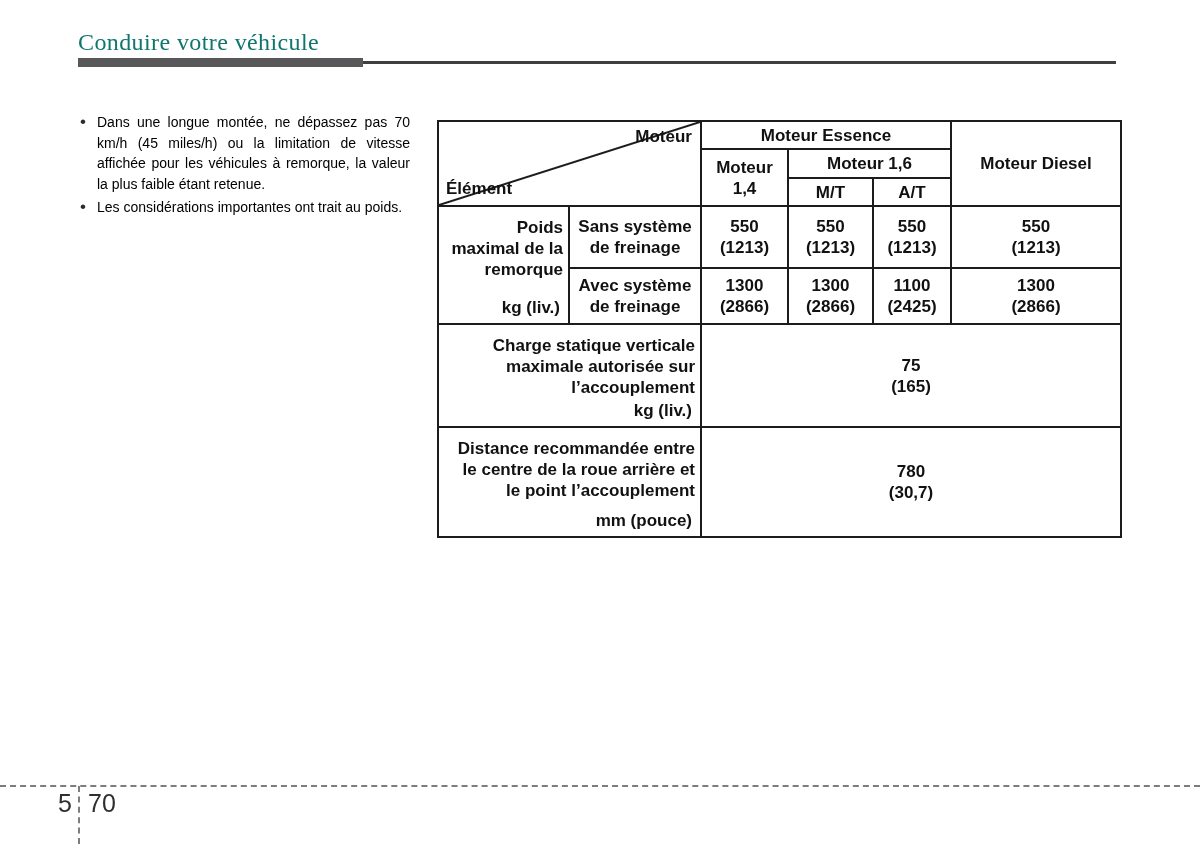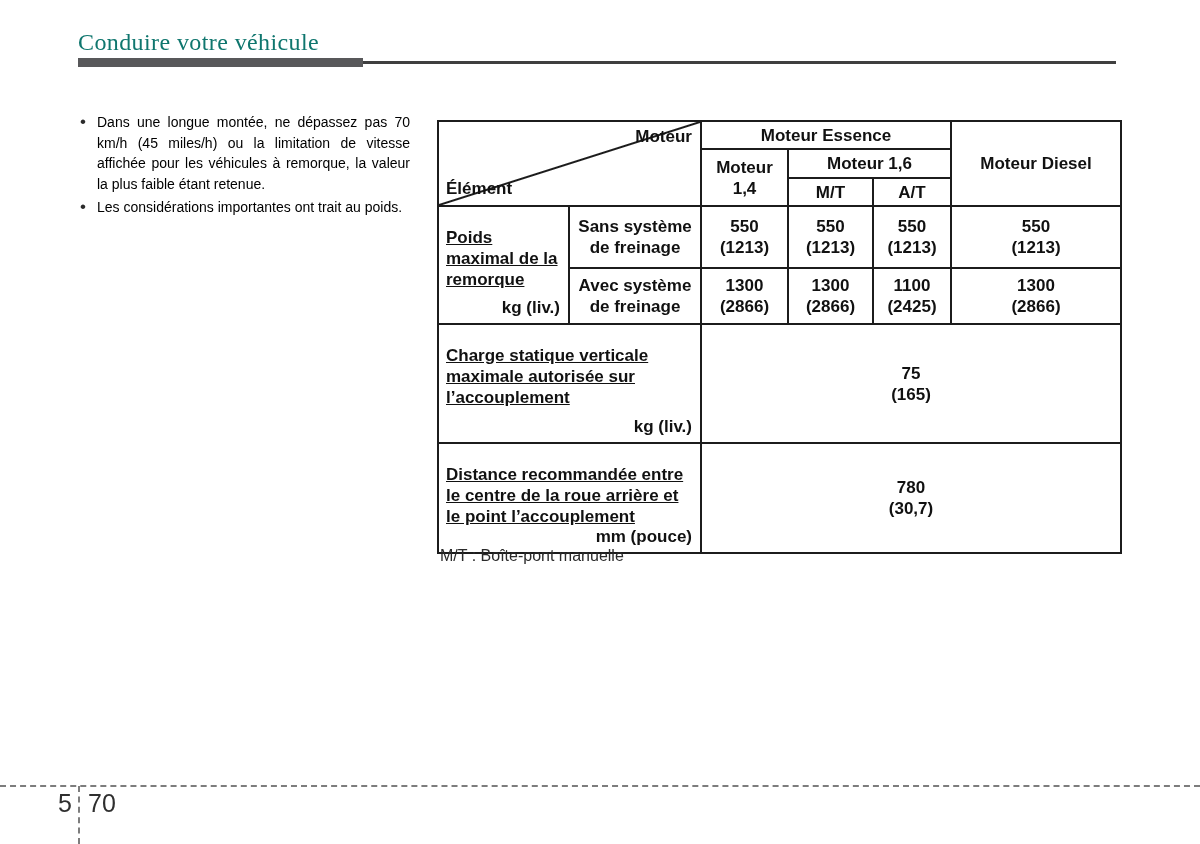--- a/index.html
+++ b/index.html
@@ -49,21 +49,21 @@
     background-image: linear-gradient(to bottom right,
       transparent calc(50% - 1.5px),
       #1c1c1c calc(50% - 0.5px),
       #1c1c1c calc(50% + 0.5px),
       transparent calc(50% + 1.5px));
   }
   .diag .corner-tr { position: absolute; top: 4px; right: 8px; }
   .diag .corner-bl { position: absolute; bottom: 6px; left: 7px; }
 
   .labelcell { position: relative; }
-  .labelcell .lbl { position: absolute; top: 20px; left: 7px; right: 5px; text-align: left; text-decoration: underline; }
+  .labelcell .lbl { position: absolute; top: 10px; left: 7px; right: 5px; text-align: right; }
   .labelcell .unit { position: absolute; bottom: 5px; right: 8px; text-align: right; }
 
   .vcell div { }
 
   
   .footnotes { position: absolute; left: 440px; top: 544px; font-size: 16px; font-weight: normal; line-height: 23px; color: #2a2a2a; }
 
   
   .dash-h { position: absolute; left: 0; top: 785px; width: 1200px; height: 0; border-top: 2px dashed #7d7d7d; }
   .dash-v { position: absolute; left: 78px; top: 786px; height: 58px; width: 0; border-left: 2px dashed #7d7d7d; }
@@ -149,21 +149,21 @@
     </td>
     <td class="vcell">
       <div>1100</div>
       <div>(2425)</div>
     </td>
     <td class="vcell">
       <div>1300</div>
       <div>(2866)</div>
     </td>
   </tr>
-  <tr style="height:119px">
+  <tr style="height:103px">
     <td class="labelcell" colspan="2">
       <div class="lbl">Charge statique verticale maximale autorisée sur l’accouplement</div>
       <div class="unit">kg (liv.)</div>
     </td>
     <td class="vcell" colspan="4">
       <div>75</div>
       <div>(165)</div>
     </td>
   </tr>
   <tr style="height:110px">
@@ -173,19 +173,18 @@
     </td>
     <td class="vcell" colspan="4">
       <div>780</div>
       <div>(30,7)</div>
     </td>
   </tr>
 </tbody>
   </table>
 
 <div class="footnotes">
-  <div>M/T : Boîte-pont manuelle</div>
 </div>
 
 <div class="dash-h"></div>
 <div class="dash-v"></div>
 <div class="pn-sec">5</div>
 <div class="pn-page">70</div>
 
 </body></html>

